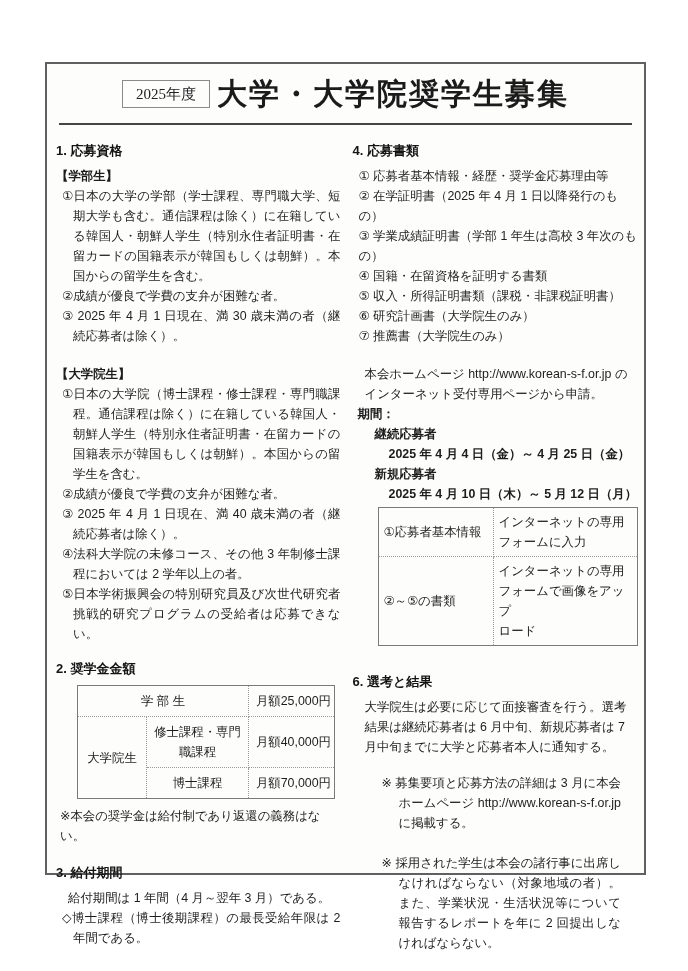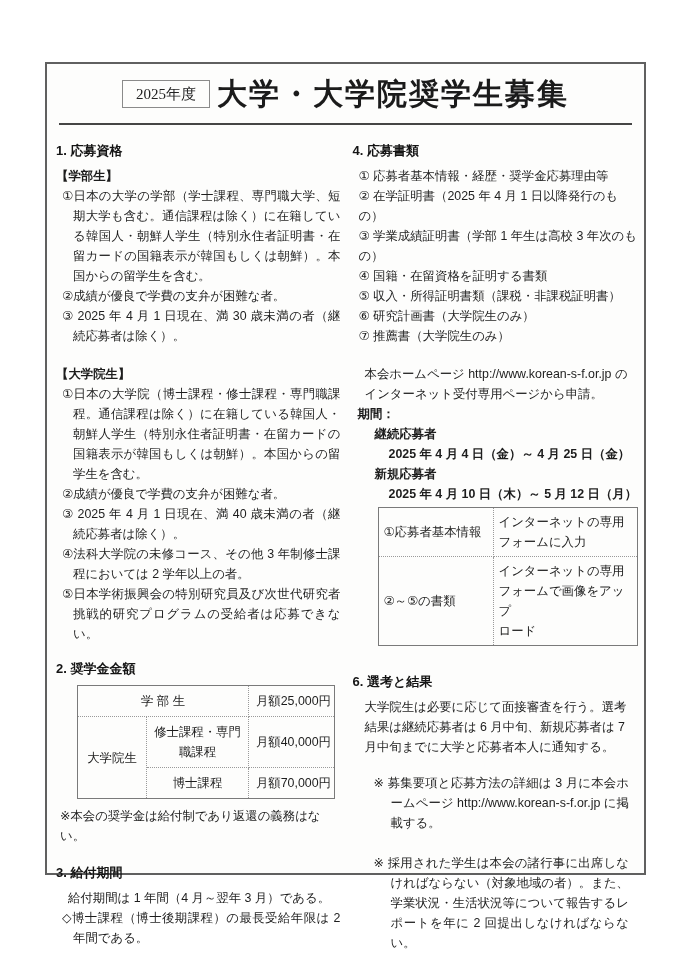--- a/index.html
+++ b/index.html
@@ -29,21 +29,21 @@
   .columns{
     display:flex;gap:12px;padding:16px 7px 0 9px;box-sizing:border-box;
     font-size:12.4px;line-height:20px;
   }
   .col{flex:1;min-width:0;}
   h2{font-size:13px;line-height:20px;font-weight:bold;margin:0 0 5px 0;color:#141414;}
   .group-label{margin:0;}
   .item{margin:0;padding-left:17px;text-indent:-11px;text-align:justify;}
   .plain-item{margin:0;padding-left:6px;}
   .indent1{margin:0;padding-left:12px;}
-  .hang{margin:8px;padding-left:30px;text-indent:-17px;text-align:justify;}
+  .hang{margin:16px;padding-left:30px;text-indent:-17px;text-align:justify;}
   .gap-grad{margin-top:18px;}
   .sec2{margin-top:15px;}
   .sec3{margin-top:17px;}
   .sec5{margin-top:18px;}
   .sec6{margin-top:26px;}
   .bold{font-weight:bold;}
   .period-label{margin:0;padding-left:5px;}
   .applicant-type{margin:0;padding-left:22px;}
   .date-line{margin:0;padding-left:36px;white-space:nowrap;}
   table{border-collapse:collapse;font-size:12.4px;color:#1d1d1d;}

